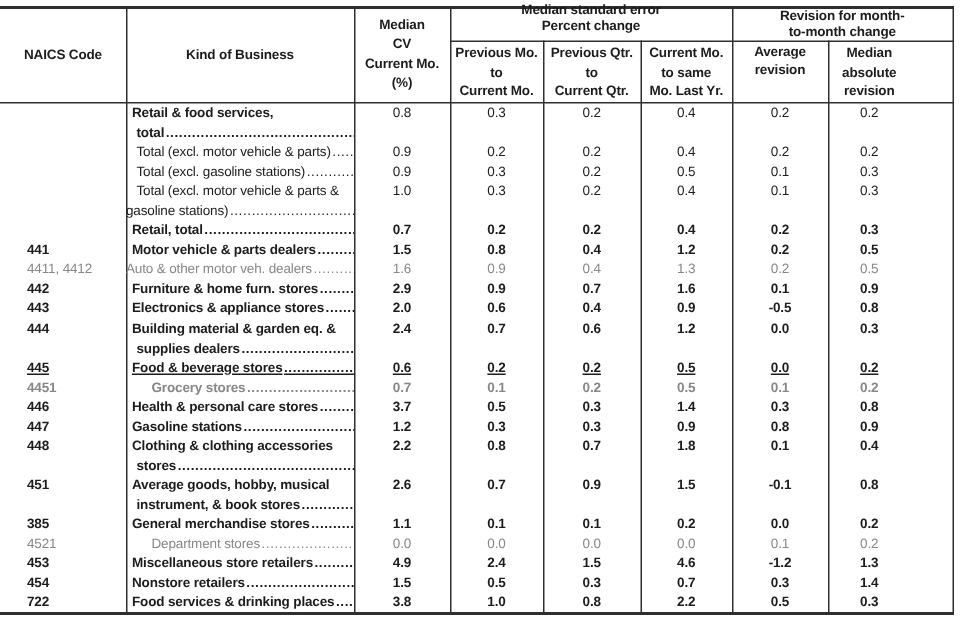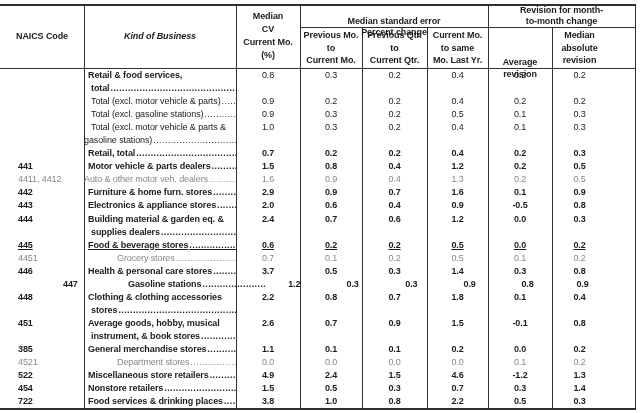--- a/index.html
+++ b/index.html
@@ -17,37 +17,37 @@
   .v{width:1px;top:4px;height:404px;}
   .v-sub{width:1px;top:27px;height:381px;}
   .v1{left:84px;}  .v2{left:236px;} .v3{left:300px;}
   .v4{left:362px;} .v5{left:427px;} .v6{left:488px;}
   .v7{left:552px;} .v8{left:635px;}
   
   .hcell{position:absolute;display:flex;flex-direction:column;justify-content:center;
          align-items:center;text-align:center;font-weight:700;line-height:12.6px;
          box-sizing:border-box;}
   .hc-naics{left:0;top:4px;width:84px;height:64px;}
-  .hc-biz{left:84px;top:4px;width:152px;height:64px;font-style:italic;}
+  .hc-biz{left:84px;top:4px;width:152px;height:64px;}
   .hc-cv{left:236px;top:4px;width:64px;height:64px;line-height:12.9px;}
-  .hc-g1{left:300px;top:15px;width:188px;height:23px;line-height:11px;}
+  .hc-g1{left:300px;top:0;width:188px;height:23px;line-height:11px;}
   .hc-g2{left:488px;top:4px;width:147px;height:23px;line-height:11px;}
   .hc-s1{left:300px;top:28px;width:62px;height:40px;}
   .hc-s2{left:362px;top:28px;width:65px;height:40px;}
   .hc-s3{left:427px;top:28px;width:61px;height:40px;}
-  .hc-s4{left:488px;top:44px;width:64px;height:40px;justify-content:flex-end;padding-bottom:3px;}
+  .hc-s4{left:488px;top:16px;width:64px;height:40px;justify-content:flex-end;padding-bottom:3px;}
   .hc-s5{left:552px;top:28px;width:83px;height:40px;padding-right:28px;}
   
   #tbody{position:absolute;left:0;top:69px;width:636px;display:flex;flex-direction:column;}
   .row{display:flex;align-items:flex-start;}
   .cell{box-sizing:border-box;overflow:hidden;}
   .c-code{width:84px;padding-left:18px;line-height:13.05px;}
   .c-label{width:152px;display:flex;flex-direction:column;justify-content:flex-end;}
   .lline{display:flex;align-items:baseline;line-height:13.05px;white-space:nowrap;}
-  .ind0{padding-left:4px;} .ind1{padding-left:7px;} .ind2{} .ind3{padding-left:33px;}
+  .ind0{padding-left:4px;} .ind1{padding-left:7px;} .ind2{} .ind3{padding-left:17px;}
   .ltext{flex:0 0 auto;padding-right:1px;}
   .leader{flex:1 1 auto;min-width:0;overflow:hidden;white-space:nowrap;color:inherit;}
   .leader::after{content:"......................................................................................................";letter-spacing:0.4px;}
   .c-val{display:flex;align-items:flex-end;justify-content:center;line-height:13.05px;}
   .w0{width:64px;} .w1{width:62px;} .w2{width:65px;} .w3{width:61px;} .w4{width:64px;}
   .w5{width:83px;padding-right:28px;}
   .bold{font-weight:700;}
   .gray{color:#878787;}
 </style>
 </head>
@@ -413,21 +413,21 @@
         <div class="cell c-val w3 bold">
           <div class="">0.5</div>
         </div>
         <div class="cell c-val w4 bold">
           <div class="">0.0</div>
         </div>
         <div class="cell c-val w5 bold">
           <div class="">0.2</div>
         </div>
       </div>
-      <div class="row" style="height: 13.05px;">
+      <div class="row" style="height: 13.05px; font-weight: bold;">
         <div class="cell c-code gray">4451</div>
         <div class="cell c-label gray">
           <div class="lline ind3">
             <div class="ltext">Grocery stores</div>
             <div class="leader"></div>
           </div>
         </div>
         <div class="cell c-val w0 gray">
           <div class="">0.7</div>
         </div>
@@ -467,21 +467,21 @@
         <div class="cell c-val w3 bold">
           <div class="">1.4</div>
         </div>
         <div class="cell c-val w4 bold">
           <div class="">0.3</div>
         </div>
         <div class="cell c-val w5 bold">
           <div class="">0.8</div>
         </div>
       </div>
-      <div class="row" style="height: 13.05px; padding-left: 45px;">
+      <div class="row" style="height: 13.05px;">
         <div class="cell c-code bold">447</div>
         <div class="cell c-label bold">
           <div class="lline ind0">
             <div class="ltext">Gasoline stations</div>
             <div class="leader"></div>
           </div>
         </div>
         <div class="cell c-val w0 bold">
           <div class="">1.2</div>
         </div>
@@ -609,21 +609,21 @@
           <div class="">0.0</div>
         </div>
         <div class="cell c-val w4 gray">
           <div class="">0.1</div>
         </div>
         <div class="cell c-val w5 gray">
           <div class="">0.2</div>
         </div>
       </div>
       <div class="row" style="height: 13.05px;">
-        <div class="cell c-code bold">522</div>
+        <div class="cell c-code bold">453</div>
         <div class="cell c-label bold">
           <div class="lline ind0">
             <div class="ltext">Miscellaneous store retailers</div>
             <div class="leader"></div>
           </div>
         </div>
         <div class="cell c-val w0 bold">
           <div class="">4.9</div>
         </div>
         <div class="cell c-val w1 bold">

